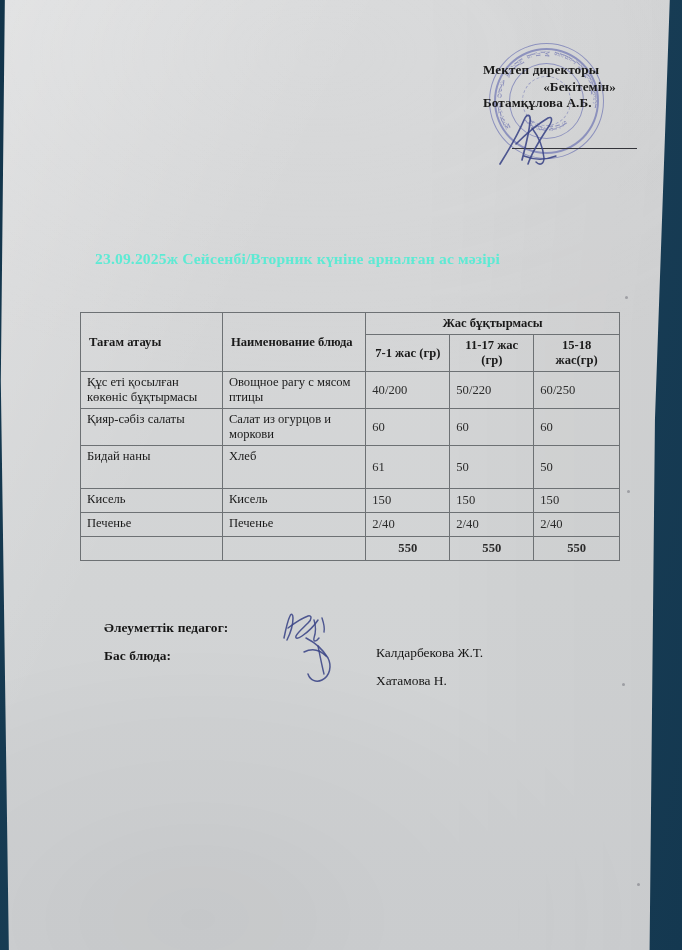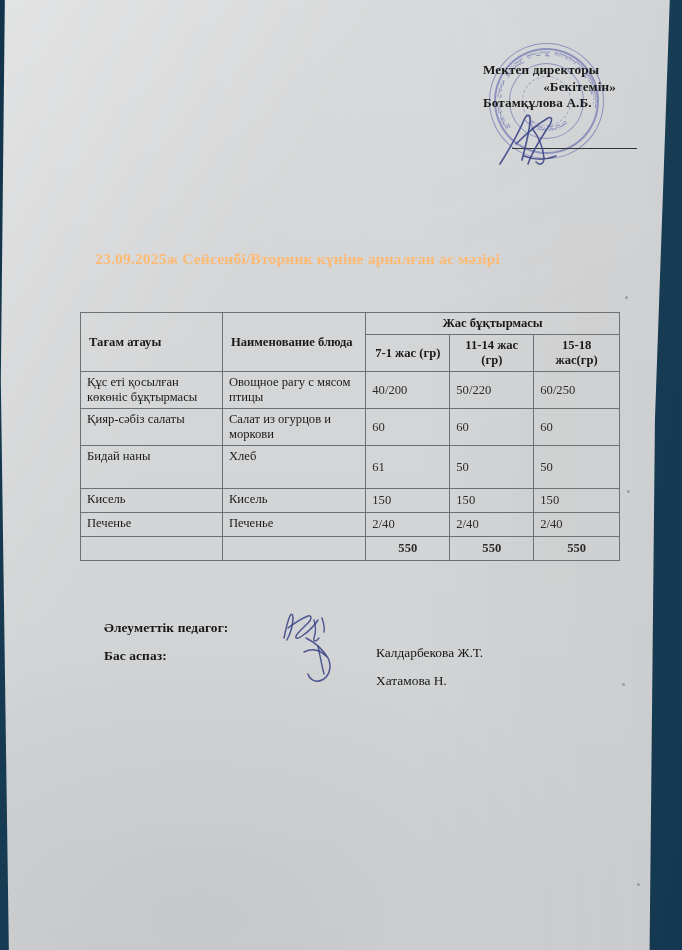--- a/index.html
+++ b/index.html
@@ -139,21 +139,21 @@
   
   #doc-title {
     position: absolute;
     left: 95px;
     top: 250px;
     width: 500px;
     font-weight: bold;
     font-size: 15.6px;
     letter-spacing: .15px;
     white-space: nowrap;
-    color: #fdba74;
+    color: #5eead4;
   }
 
   
   #menu-table {
     position: absolute;
     left: 80px;
     top: 312px;
     width: 540px;
     border-collapse: collapse;
     font-size: 12.6px;
@@ -332,21 +332,21 @@
 
     <table id="menu-table">
       <thead>
         <tr>
           <th class="left-head" rowspan="2">Тағам атауы</th>
           <th class="left-head" rowspan="2">Наименование блюда</th>
           <th colspan="3">Жас бұқтырмасы</th>
         </tr>
         <tr>
           <th class="agecol">7-1 жас (гр)</th>
-          <th class="agecol">11-14 жас (гр)</th>
+          <th class="agecol">11-17 жас (гр)</th>
           <th class="agecol">15-18 жас(гр)</th>
         </tr>
       </thead>
       <tbody>
         <tr class="rowtall">
           <td class="dish-kk">Құс еті қосылған көкөніс бұқтырмасы</td>
           <td class="dish-ru">Овощное рагу с мясом птицы</td>
           <td class="num">40/200</td>
           <td class="num">50/220</td>
           <td class="num">60/250</td>
@@ -388,21 +388,21 @@
         </tr>
       </tbody>
     </table>
 
     <div id="footer">
       <div class="frow">
         <span class="role">Әлеуметтік педагог:</span>
         <span class="person">Калдарбекова Ж.Т.</span>
       </div>
       <div class="frow">
-        <span class="role">Бас аспаз:</span>
+        <span class="role">Бас блюда:</span>
         <span class="person">Хатамова Н.</span>
       </div>
     </div>
 
     <svg id="foot-sign" viewBox="0 0 92 80">
       <path class="ink" stroke-width="1.5" d="M6 30 C 8 20, 10 12, 12 8 C 13 5, 15 6, 15 10 C 15 18, 12 26, 9 32"></path>
       <path class="ink" stroke-width="1.5" d="M10 20 C 18 14, 24 10, 30 8 C 34 7, 34 11, 30 15 C 25 20, 20 24, 18 28 C 17 31, 20 31, 24 28 C 30 24, 36 18, 40 12"></path>
       <path class="ink" stroke-width="1.4" d="M36 12 C 38 18, 38 24, 36 30 C 35 34, 38 34, 41 30"></path>
       <path class="ink" stroke-width="1.4" d="M44 10 C 46 16, 47 20, 46 24"></path>
       <path class="ink" stroke-width="1.5" d="M28 30 C 36 34, 44 40, 50 50 C 54 58, 52 68, 44 72 C 38 75, 32 72, 30 66"></path>

